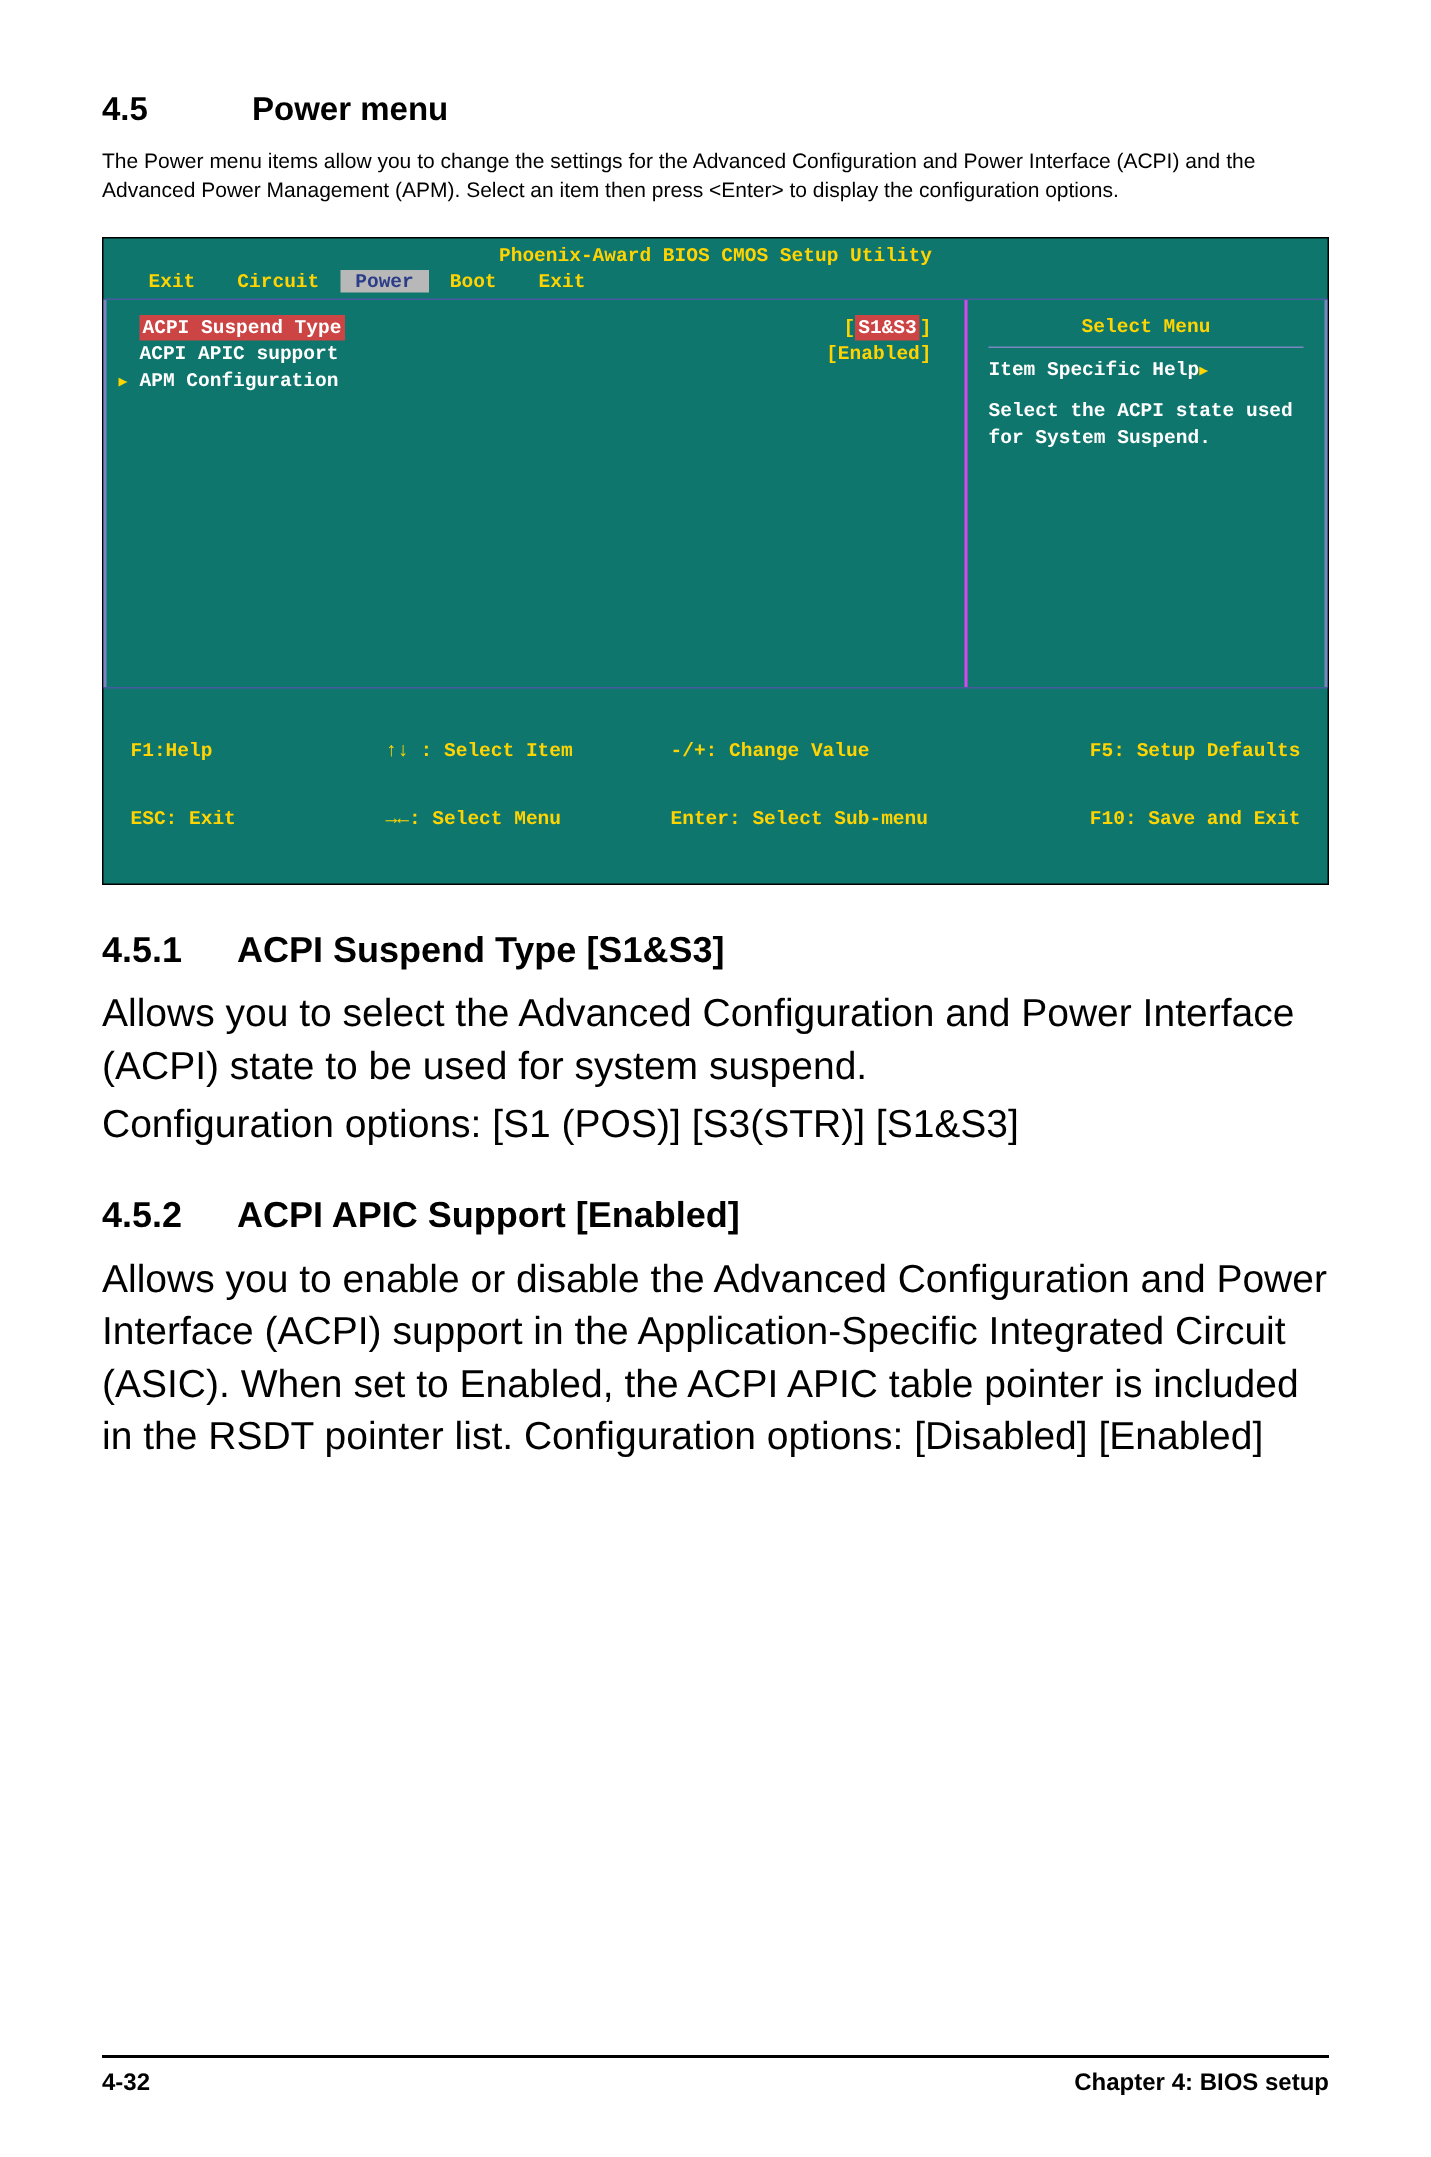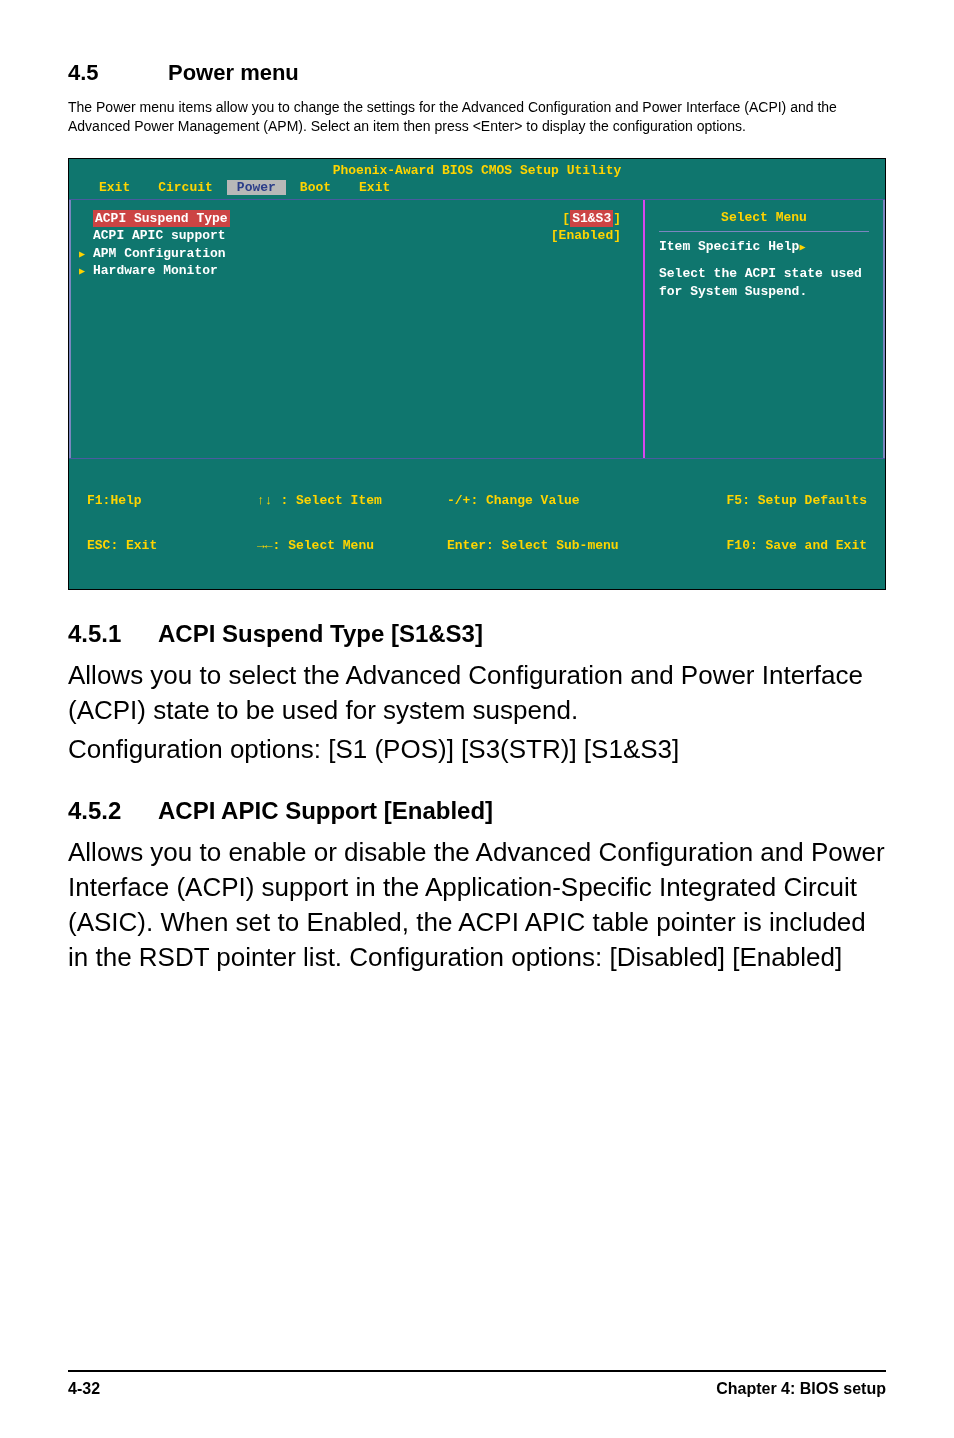--- a/index.html
+++ b/index.html
@@ -150,24 +150,20 @@
         <span class="val"><span style="color:#ffd400">[</span><span class="highlight-row highlight-val">S1&amp;S3</span><span style="color:#ffd400">]</span></span>
       </div>
       <div class="bios-row">
         <span>ACPI APIC support</span>
         <span class="val" style="color:#ffd400">[Enabled]</span>
       </div>
       <div class="bios-row">
         <span class="bios-submenu">APM Configuration</span>
         <span class="val"></span>
       </div>
-      <div class="bios-row">
-        <span class="bios-submenu">Hardware Monitor</span>
-        <span class="val"></span>
-      </div>
     </div>
     <div class="bios-right">
       <span class="ctrmenu">Select Menu</span>
       <hr class="hr-right">
       <div class="help-text" style="margin-bottom:10px;">
         <span>Item Specific Help</span><span class="help-arrow"></span>
       </div>
       <div class="help-text">Select the ACPI state used for System Suspend.</div>
     </div>
   </div>

